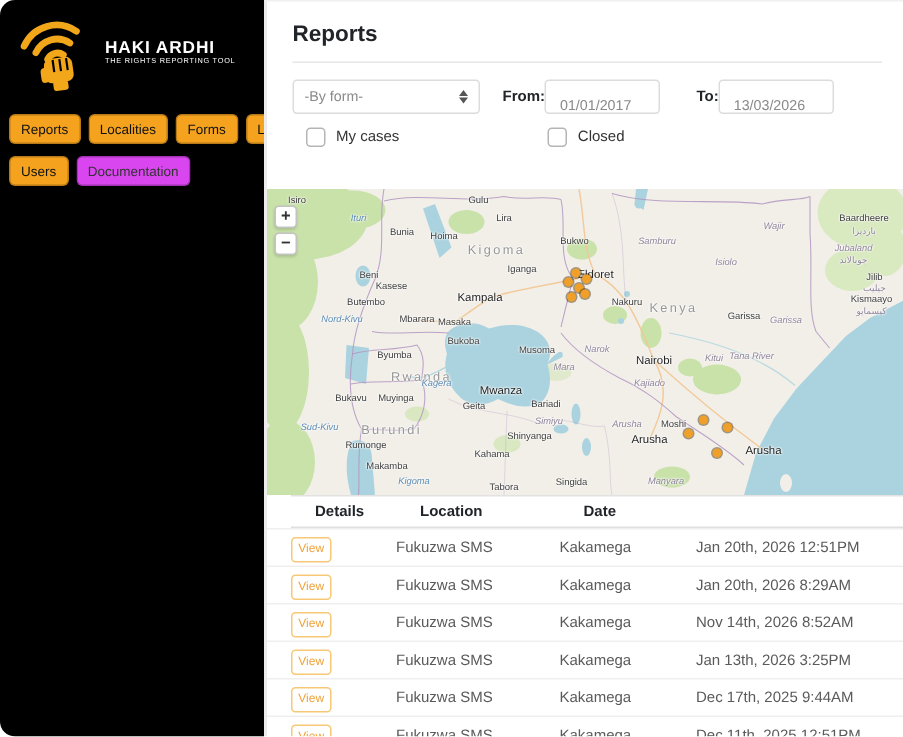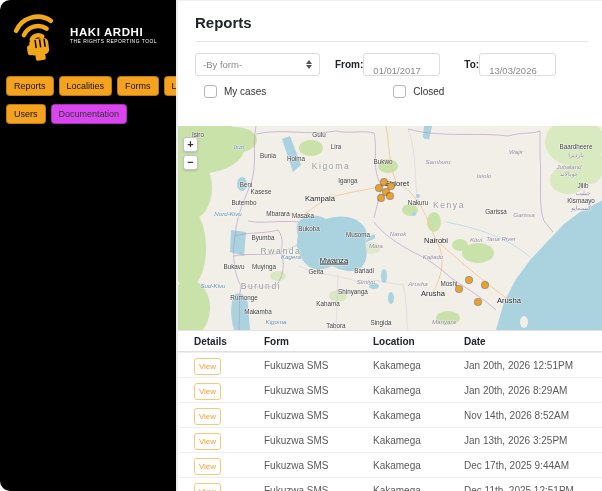--- a/index.html
+++ b/index.html
@@ -31,40 +31,40 @@
   .caret .up { width:0;height:0;border-left:3px solid transparent;border-right:3px solid transparent;border-bottom:4px solid #555; }
   .caret .dn { width:0;height:0;border-left:3px solid transparent;border-right:3px solid transparent;border-top:4px solid #555; }
   .flabel { font-size:10px; font-weight:bold; color:#212529; margin-left:15px; }
   .dateinput { width:77px; height:23px; border:1px solid #dcdcdc; border-radius:3px; margin-left:0; font-size:9.5px; color:#8a8a8a; padding:12px 0 0 9px; font-family:"Liberation Sans",sans-serif; }
   .flabel.to { margin-left:24px; }
 
   .checks { display:flex; align-items:center; margin:9px 14px 0 17px; }
   .chk { width:13px; height:13px; border:1px solid #b5b5b5; border-radius:3px; background:#fff; cursor:pointer; }
   .chklabel { font-size:10px; color:#333; margin-left:7px; }
   .chkgroup { display:flex; align-items:center;padding-left:9px; }
-  .chkgroup.closed { margin-left:118px; }
+  .chkgroup.closed { margin-left:90px; }
 
   
   .map { position:relative; width:425px; height:204px; margin-top:28px; background:#F2EFE9; overflow:hidden; cursor:grab; }
   .map svg.base { position:absolute; left:0; top:0; }
   .maplabel { position:absolute; transform:translate(-50%,-50%); white-space:nowrap; text-shadow:0 0 2px #fff,0 0 2px #fff,0 0 1px #fff; pointer-events:none; }
   .maplabel.city    { font-size:6.3px; color:#3c3c3c; }
   .maplabel.city-lg { font-size:7.6px; color:#222; }
   .maplabel.region  { font-size:8.5px; color:#969696; letter-spacing:1.6px; }
   .maplabel.area    { font-size:6.2px; color:#90859b; font-style:italic; }
   .maplabel.water   { font-size:6.2px; color:#5d8cb3; font-style:italic; }
   .maplabel.arabic  { font-size:6px; color:#90859b; }
   .marker { position:absolute; width:6px; height:6px; background:#161616; border:3.5px solid #F0A028; border-radius:50%; transform:translate(-50%,-50%); box-shadow:0 0 0 1px rgba(60,40,0,.45); cursor:pointer; }
   .zoomctl { position:absolute; left:5px; top:11px; display:flex; flex-direction:column; gap:3px; }
   .zoombtn { width:15px; height:15px; background:#fff; border:1px solid #c3c3c3; border-radius:3px; font-size:11px; font-weight:bold; color:#333; line-height:12px; text-align:center; cursor:pointer; box-shadow:0 1px 2px rgba(0,0,0,.15); }
 
   
   .rtable { width:100%; }
   .trow { display:grid; grid-template-columns:70px 109px 91px 1fr; align-items:center; padding-left:16px; height:25px; border-top:1px solid #efefef; }
-  .trow.thead { height:22px; border-top:1px solid #e2e2e2; border-bottom:1px solid #e0e0e0; }
+  .trow.thead { height:22px; border-top:1px solid #e2e2e2; border-bottom:1px solid #e0e0e0;margin-left:16px; }
   .th { font-size:10px; font-weight:bold; color:#212529; }
   .td { font-size:10px; color:#5a5a5a; }
   .viewbtn { width:27px; height:17px; background:#fff; border:1px solid #f7c876; border-radius:3px; color:#f0a238; font-size:8px; font-family:"Liberation Sans",sans-serif; cursor:pointer; line-height:14px; }
 </style>
 </head>
 <body>
 
 <div class="app">
 
   <aside class="sidebar">
@@ -241,21 +241,21 @@
           <span class="maplabel region" style="left: 83px; top: 125px; padding-left: 40px;">Rwanda</span>
           <span class="maplabel city" style="left: 56px; top: 140px;">Bukavu</span>
           <span class="maplabel city" style="left: 86px; top: 140px;">Muyinga</span>
           <span class="maplabel region" style="left: 83px; top: 160px;">Burundi</span>
           <span class="maplabel water" style="left: 35px; top: 159px;">Sud-Kivu</span>
           <span class="maplabel city" style="left: 66px; top: 171px;">Rumonge</span>
           <span class="maplabel city" style="left: 80px; top: 185px;">Makamba</span>
           <span class="maplabel water" style="left: 98px; top: 195px;">Kigoma</span>
           <span class="maplabel city" style="left: 131px; top: 102px;">Bukoba</span>
           <span class="maplabel water" style="left: 113px; top: 130px;">Kagera</span>
-          <span class="maplabel city-lg" style="left: 156px; top: 134px; text-decoration: underline;">Mwanza</span>
+          <span class="maplabel city-lg" style="left: 156px; top: 134px;">Mwanza</span>
           <span class="maplabel city" style="left: 180px; top: 108px;">Musoma</span>
           <span class="maplabel area" style="left: 198px; top: 119px;">Mara</span>
           <span class="maplabel city" style="left: 138px; top: 145px;">Geita</span>
           <span class="maplabel city" style="left: 186px; top: 144px;">Bariadi</span>
           <span class="maplabel area" style="left: 188px; top: 155px;">Simiyu</span>
           <span class="maplabel city" style="left: 175px; top: 165px;">Shinyanga</span>
           <span class="maplabel city" style="left: 150px; top: 177px;">Kahama</span>
           <span class="maplabel city" style="left: 158px; top: 199px;">Tabora</span>
           <span class="maplabel city" style="left: 203px; top: 196px;">Singida</span>
           <span class="maplabel area" style="left: 220px; top: 107px;">Narok</span>
@@ -283,21 +283,20 @@
         </div>
       <div class="zoomctl">
         <div class="zoombtn">+</div>
         <div class="zoombtn">−</div>
       </div>
     </div>
 
     <div class="rtable" id="reports-table">
       <div class="trow thead" id="table-head">
           <span class="th">Details</span>
-          <span class="th">Form</span>
           <span class="th">Location</span>
           <span class="th">Date</span>
         </div>
       <div id="table-body">
           <div class="trow">
             <span><button class="viewbtn">View</button></span>
             <span class="td">Fukuzwa SMS</span>
             <span class="td">Kakamega</span>
             <span class="td">Jan 20th, 2026 12:51PM</span>
           </div>

